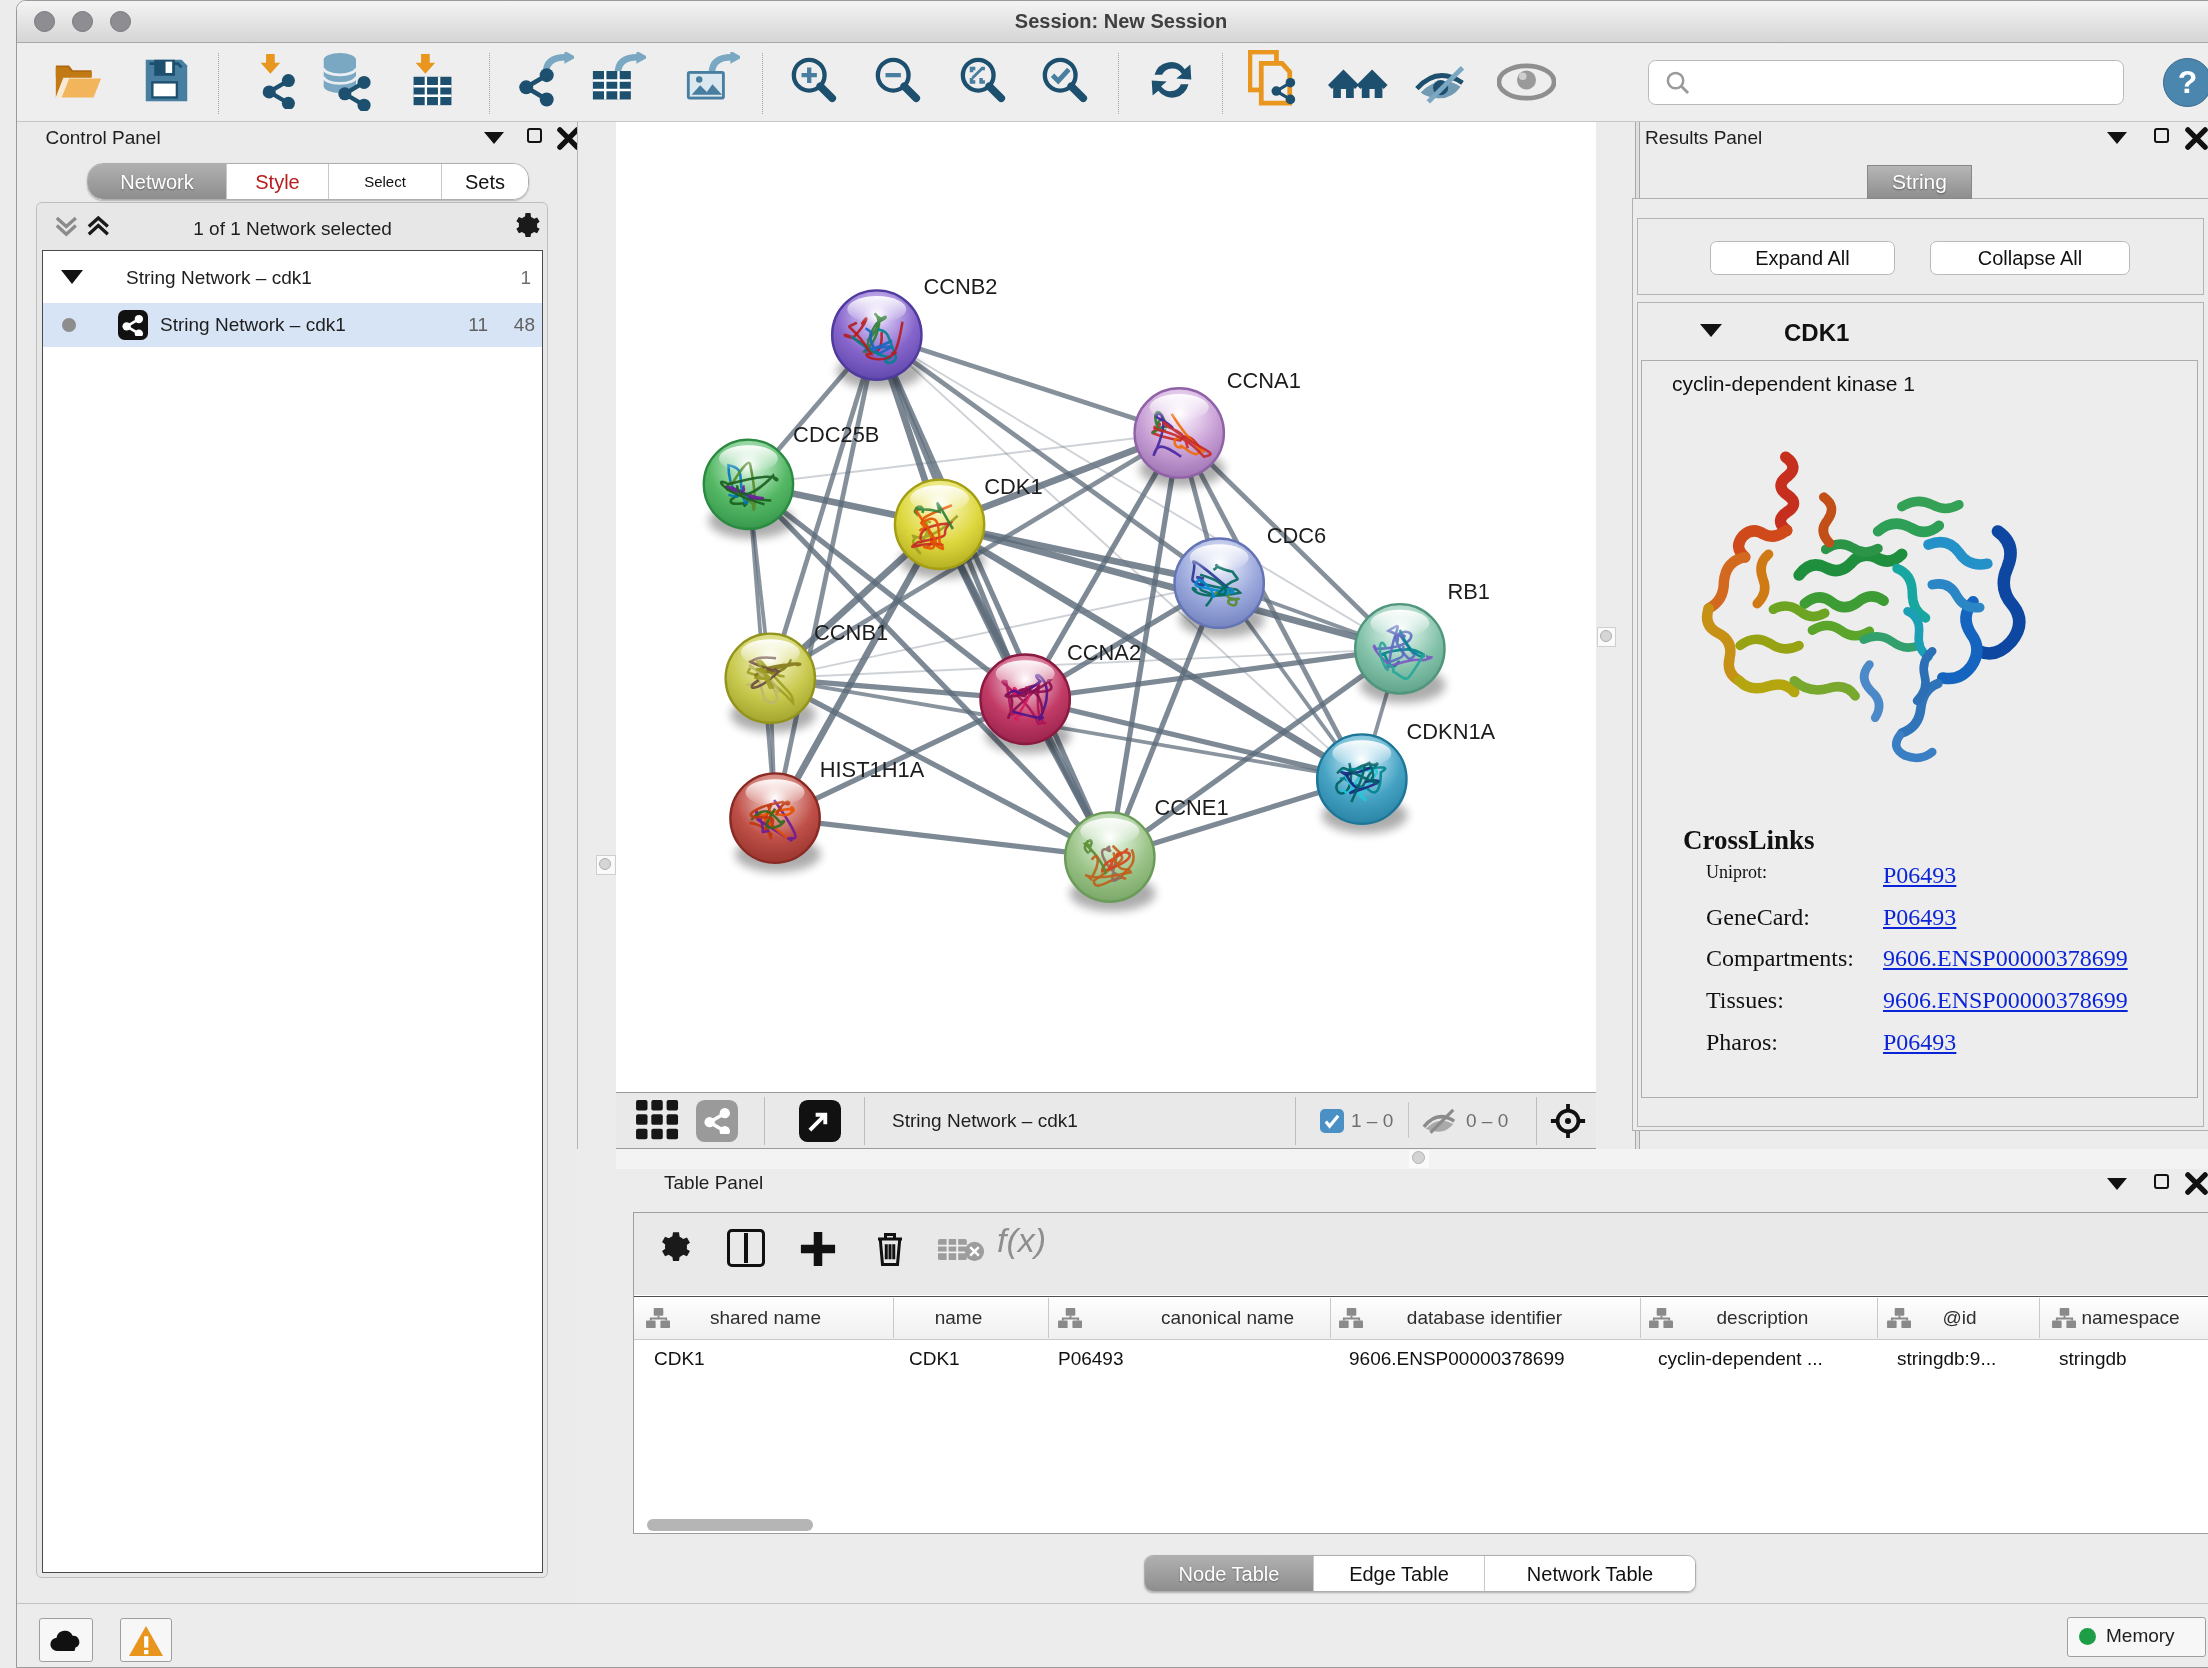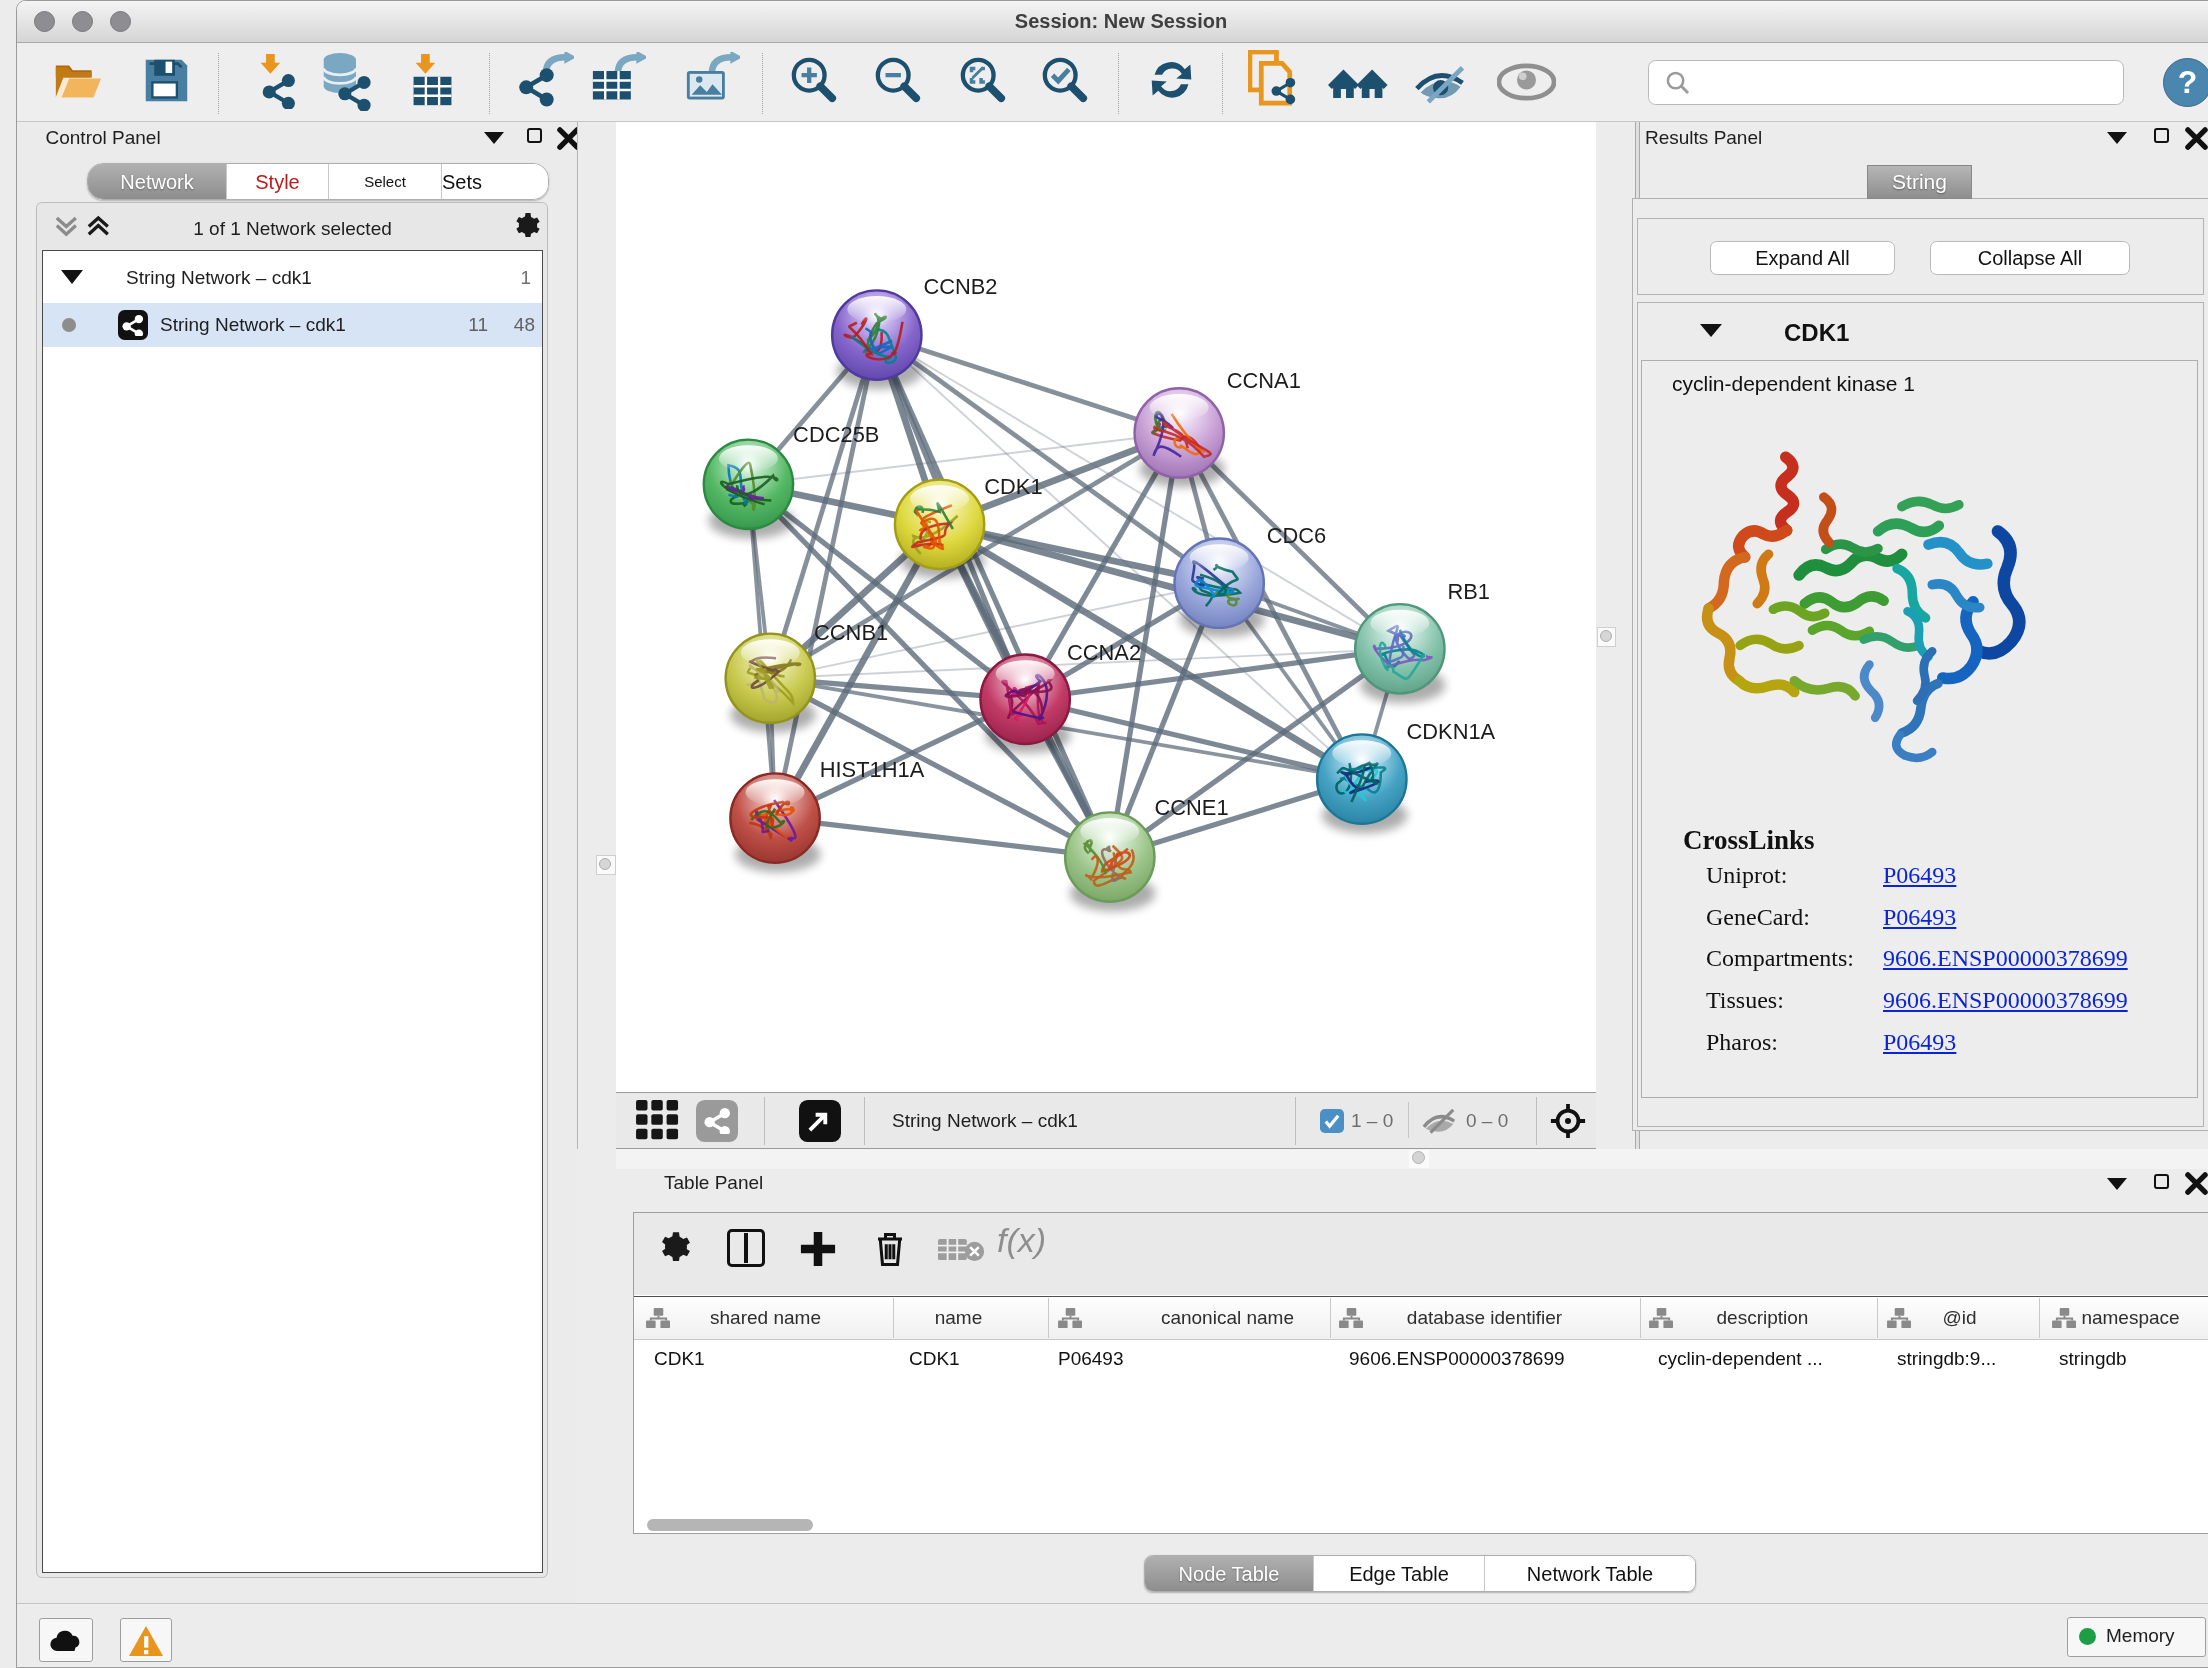--- a/index.html
+++ b/index.html
@@ -175,21 +175,21 @@
 <div style="position:absolute;left:467px;top:131px;width:0;height:0;border-left:10.5px solid transparent;border-right:10.5px solid transparent;border-top:12.4px solid #111"></div>
     <div style="position:absolute;left:510px;top:127px;width:15px;height:15px;border:2.9px solid #111;border-radius:2.9px"></div>
     <svg style="position:absolute;left:540px;top:126px" width="23" height="23" viewBox="0 0 24 24">
       <path d="M3 3 L21 21 M21 3 L3 21" stroke="#111" stroke-width="5.5" stroke-linecap="round"></path>
     </svg>
 
 <div class="abs" style="left:70px;top:162px;height:37px;display:flex;border-radius:16px;overflow:hidden;border:1px solid #aeaeae;box-shadow:0 1px 1.9px rgba(0,0,0,0.25)">
   <div style="width:138px;background:linear-gradient(#b0b0b0,#8e8e8e);color:#fff;font-size:20px;text-align:center;line-height:36px;text-shadow:0 1px 1.9px rgba(0,0,0,.35)">Network</div>
   <div style="width:102px;background:#fff;border-left:1px solid #c8c8c8;font-size:20px;text-align:center;line-height:36px;color:#b91c1c">Style</div>
   <div style="width:113px;background:#fff;border-left:1px solid #c8c8c8;font-size:15px;text-align:center;line-height:36px;color:#111">Select</div>
-  <div style="width:107px;background:#fff;border-left:1px solid #c8c8c8;font-size:20px;line-height:36px;color:#111">Sets</div>
+  <div style="width:87px;background:#fff;border-left:1px solid #c8c8c8;font-size:20px;text-align:center;line-height:36px;color:#111">Sets</div>
 </div>
 
 <div class="abs" style="left:19px;top:201px;width:512px;height:1376px;background:#e7e7e7;border:1px solid #bdbdbd;border-radius:5.7px"></div>
 <svg class="abs" style="left:36px;top:213px" width="28.5" height="27" viewBox="0 0 30 28">
       <g stroke="#8b8b8b" stroke-width="3.5" fill="none">
         <path d="M4 4 l10 9 10 -9 M4 12 l10 9 10 -9"></path>
       </g>
     </svg>
 <svg class="abs" style="left:68px;top:213px" width="28.5" height="27" viewBox="0 0 30 28">
       <g stroke="#1a1a1a" stroke-width="3.5" fill="none">
@@ -613,21 +613,21 @@
   <path d="M236 180 q14 6 12 24 q-2 16 10 24" stroke="#1b9fb4" stroke-width="9"></path>
   <path d="M262 152 q18 -4 26 12 q8 14 24 12" stroke="#2b86c5" stroke-width="10"></path>
   <path d="M230 70 q16 -10 32 -2 q14 8 28 0" stroke="#35a156" stroke-width="10"></path>
   <path d="M148 60 q14 10 4 24 q-10 12 2 24" stroke="#c24e18" stroke-width="10"></path>
   <path d="M262 222 q-12 10 -8 26 q4 14 -8 26" stroke="#2d6fb4" stroke-width="9"></path>
  </g>
     </svg>
 
 <div class="abs" style="left:1666px;top:824px;font-family:'Liberation Serif',serif;font-size:27px;font-weight:700;color:#111">CrossLinks</div>
 <div class="abs" style="left:0;top:0">
-<div class="abs" style="left:1689px;top:861px;font-family:'Liberation Serif',serif;font-size:24px;color:#111">Uniprot:</div>
+<div class="abs" style="left:1689px;top:861px;font-family:'Liberation Serif',serif;font-size:18px;color:#111">Uniprot:</div>
       <div class="abs" style="left:1866px;top:861px;font-family:'Liberation Serif',serif;font-size:24px;color:#0b24d8;text-decoration:underline">P06493</div>
       <div class="abs" style="left:1689px;top:903px;font-family:'Liberation Serif',serif;font-size:24px;color:#111">GeneCard:</div>
       <div class="abs" style="left:1866px;top:903px;font-family:'Liberation Serif',serif;font-size:24px;color:#0b24d8;text-decoration:underline">P06493</div>
       <div class="abs" style="left:1689px;top:944px;font-family:'Liberation Serif',serif;font-size:24px;color:#111">Compartments:</div>
       <div class="abs" style="left:1866px;top:944px;font-family:'Liberation Serif',serif;font-size:24px;color:#0b24d8;text-decoration:underline">9606.ENSP00000378699</div>
       <div class="abs" style="left:1689px;top:986px;font-family:'Liberation Serif',serif;font-size:24px;color:#111">Tissues:</div>
       <div class="abs" style="left:1866px;top:986px;font-family:'Liberation Serif',serif;font-size:24px;color:#0b24d8;text-decoration:underline">9606.ENSP00000378699</div>
       <div class="abs" style="left:1689px;top:1028px;font-family:'Liberation Serif',serif;font-size:24px;color:#111">Pharos:</div>
       <div class="abs" style="left:1866px;top:1028px;font-family:'Liberation Serif',serif;font-size:24px;color:#0b24d8;text-decoration:underline">P06493</div>
     </div>

